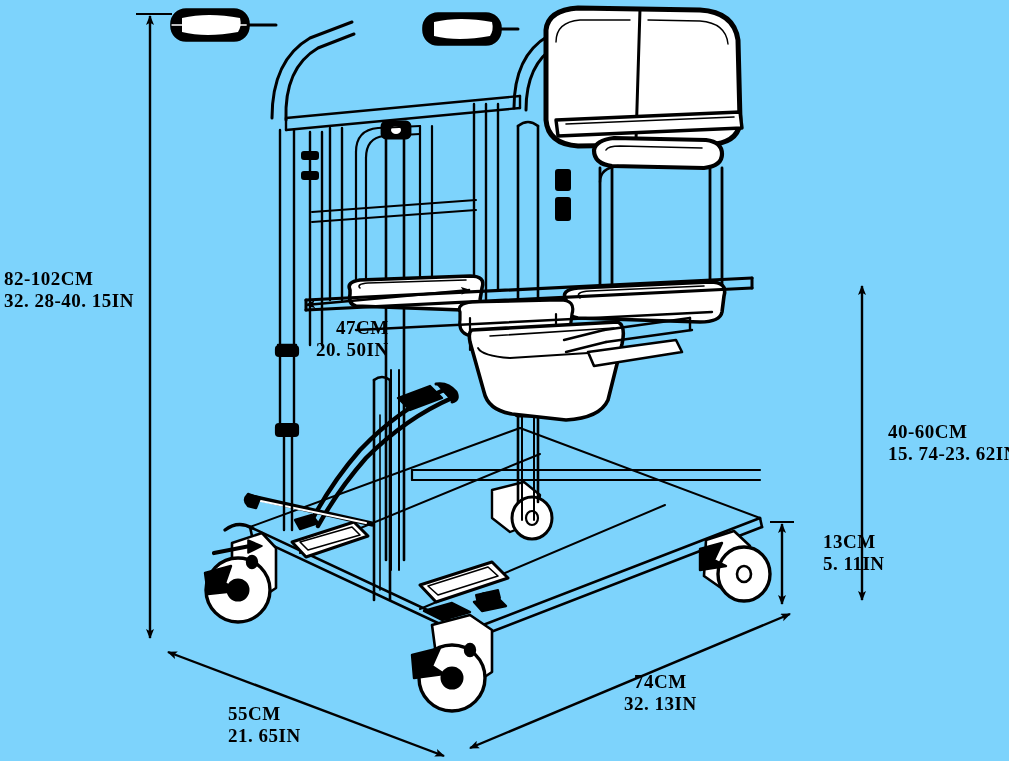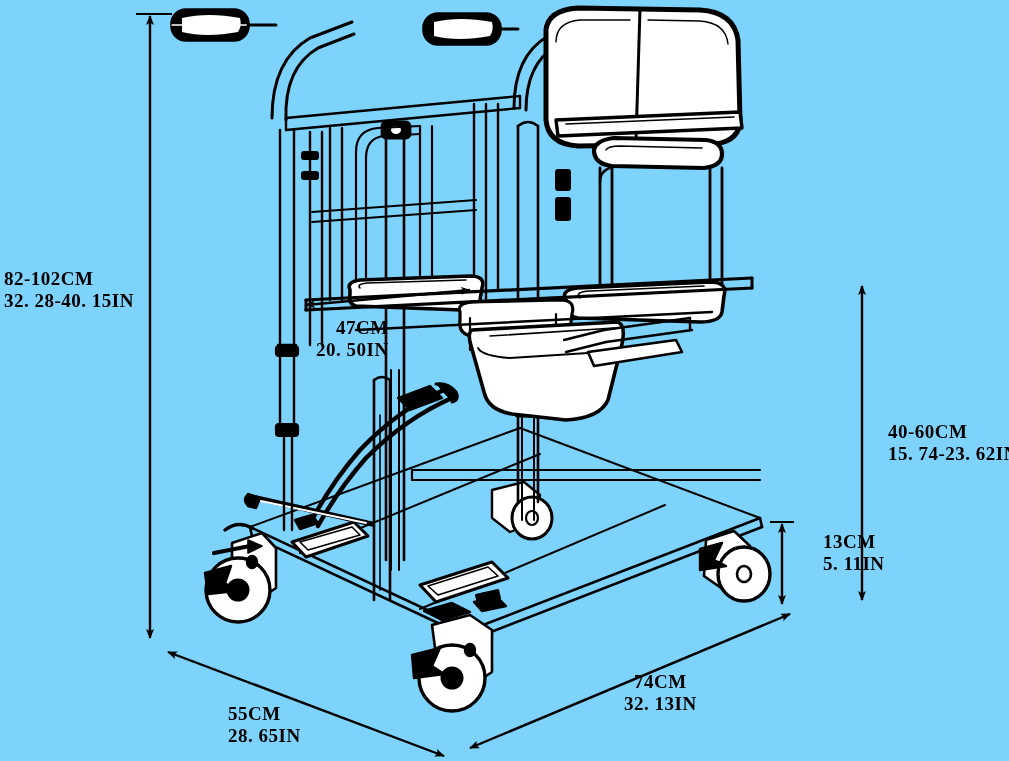--- a/index.html
+++ b/index.html
@@ -340,21 +340,21 @@
     <span class="ln">15. 74-23. 62IN</span>
   </div>
 
   <div class="dim-label" id="label-caster-height">
     <span class="ln">13CM</span>
     <span class="ln">5. 11IN</span>
   </div>
 
   <div class="dim-label" id="label-depth">
     <span class="ln">55CM</span>
-    <span class="ln">28. 65IN</span>
+    <span class="ln">21. 65IN</span>
   </div>
 
   <div class="dim-label" id="label-width">
     <span class="ln">74CM</span>
     <span class="ln">32. 13IN</span>
   </div>
 
 </div>
 
 </body></html>

